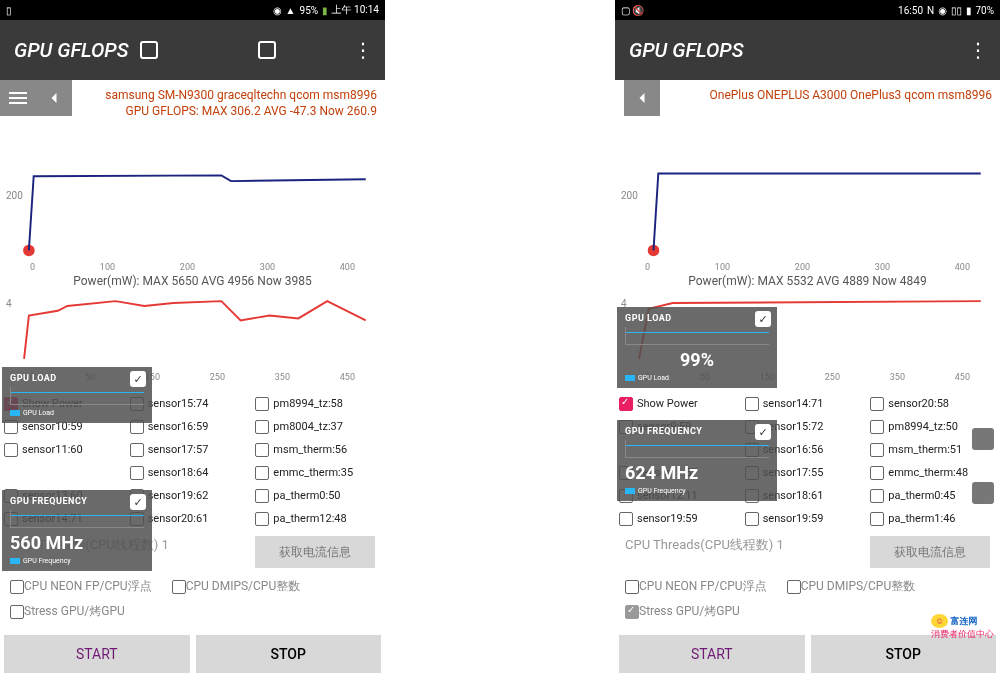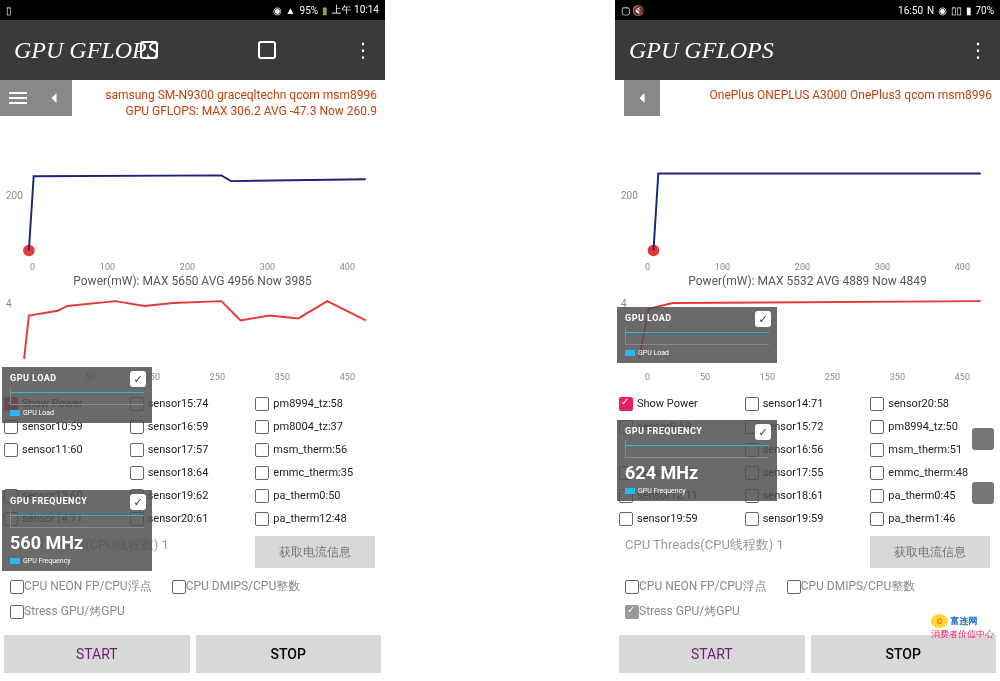--- a/index.html
+++ b/index.html
@@ -2,21 +2,21 @@
 <html><head>
 <meta charset="utf-8">
 <style>
 * { margin: 0; padding: 0; box-sizing: border-box; }
 body { font-family: Roboto, Arial, sans-serif; background: #fff; width: 1000px; height: 681px; display: flex; gap: 230px; }
 .phone { width: 385px; height: 681px; background: #fff; position: relative; overflow: hidden; }
 .status-bar { height: 20px; background: #000; color: #fff; font-size: 10px; display: flex; align-items: center; padding: 0 6px; justify-content: space-between; }
 .status-left { display: flex; gap: 2px; align-items: center; }
 .status-right { display: flex; gap: 4px; align-items: center; }
 .app-bar { height: 60px; background: #3a3a3a; color: #fff; display: flex; align-items: center; padding: 0 14px; justify-content: space-between; position: relative; }
-.app-title { font-size: 24px; font-weight: 500; font-style: italic; font-family: Liberation Serif, serif; }
+.app-title { font-size: 20px; font-weight: 500; font-style: italic; }
 .dots { font-size: 20px; letter-spacing: -2px; }
 .sq-icon { width: 18px; height: 18px; border: 2px solid #fff; border-radius: 3px; }
 .sub-bar { height: 36px; display: flex; align-items: center; }
 .menu-btn { width: 36px; height: 36px; background: #888; display: flex; flex-direction: column; justify-content: center; align-items: center; gap: 3px; padding: 8px; }
 .menu-btn span { height: 2px; width: 18px; background: #fff; }
 .back-btn { width: 36px; height: 36px; background: #888; display: flex; align-items: center; justify-content: center; }
 .back-btn svg { width: 20px; height: 20px; fill: #fff; }
 .device-info { font-size: 12px; color: #c2410c; text-align: right; padding: 0 6px; line-height: 1.3; position: absolute; top: 88px; right: 2px; }
 .chart { width: 100%; height: 100px; position: relative; margin-top: 44px; }
 .chart-ylabel { position: absolute; left: 6px; font-size: 10px; color: #888; }
@@ -436,20 +436,21 @@
     <div class="big-btn start">START</div>
     <div class="big-btn stop">STOP</div>
   </div>
 
   <div class="overlay" style="left:2px;top:307px;width:160px">
     <div class="overlay-title">GPU LOAD</div>
     <div class="overlay-check" style="top:4px;right:6px">✓</div>
     <div class="overlay-chart">
         <div class="overlay-chart-line"></div>
       </div>
+    <div class="overlay-big" style="text-align:center">99%</div>
     <div class="overlay-legend">
         <div class="overlay-legend-box"></div>
         <span>GPU Load</span>
       </div>
   </div>
   <div class="overlay" style="left:2px;top:420px;width:160px">
     <div class="overlay-title">GPU FREQUENCY</div>
     <div class="overlay-check" style="top:4px;right:6px">✓</div>
     <div class="overlay-chart">
         <div class="overlay-chart-line"></div>

